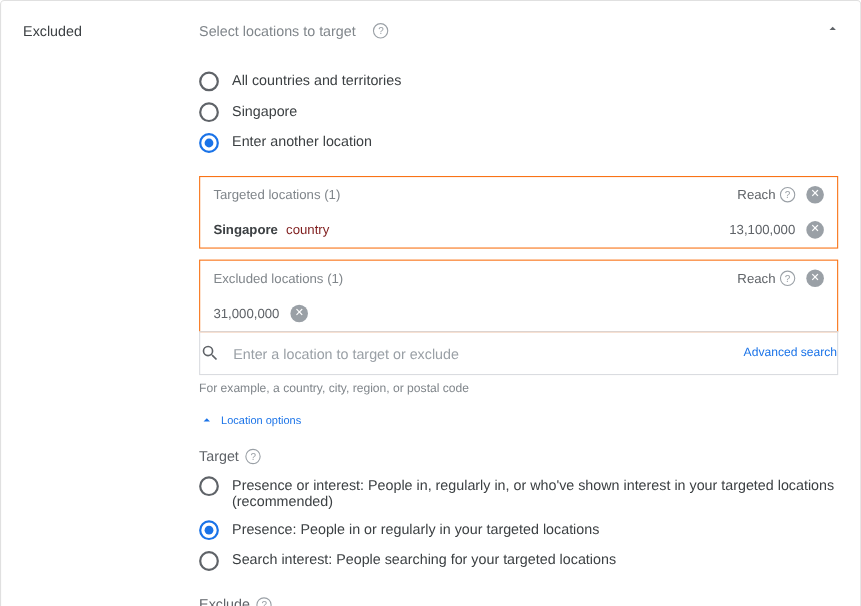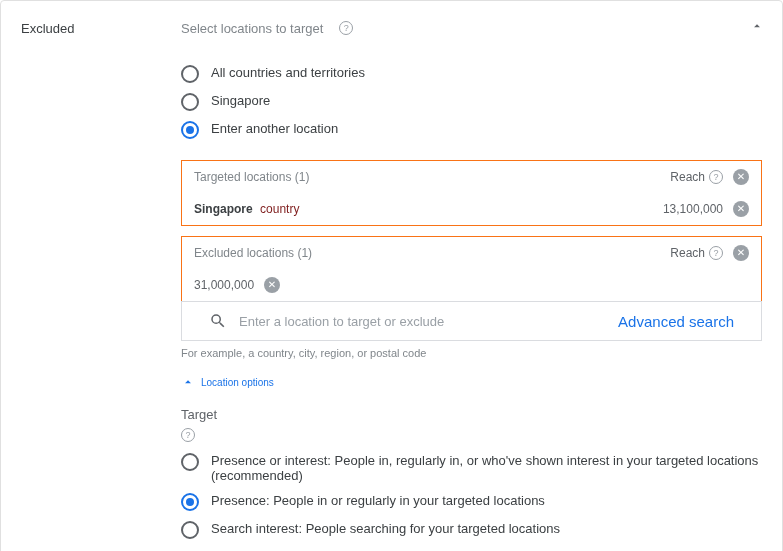--- a/index.html
+++ b/index.html
@@ -116,34 +116,34 @@
     color: #fff;
     font-size: 10px;
     line-height: 1;
     cursor: pointer;
   }
   .search-row {
     display: flex;
     align-items: center;
     border: 1px solid #dadce0;
     border-top: none;
-    padding: 10px 27px;
+    padding: 10px 0;
     gap: 12px;
   }
   .search-row input {
     border: none;
     outline: none;
     flex: 1;
     font-size: 13px;
     color: #3c4043;
   }
   .search-row input::placeholder { color: #9aa0a6; }
   .adv-link {
     color: #1a73e8;
-    font-size: 15px;
+    font-size: 11px;
     cursor: pointer;
     white-space: nowrap;
   }
   .hint {
     color: #80868b;
     font-size: 11px;
     margin-top: 6px;
   }
   .loc-options {
     display: flex;
@@ -152,25 +152,24 @@
     color: #1a73e8;
     font-size: 10px;
     margin-top: 16px;
     cursor: pointer;
   }
   .chev { display: inline-flex; }
   .sub-section-title {
     color: #5f6368;
     font-size: 13px;
     display: flex;
-    align-items: flex-start;
+    align-items: flex-end;
     gap: 6px;
     margin-top: 18px;
     margin-bottom: 6px;
-    flex-direction: column;
   }
   svg { display: block; }
 </style>
 </head>
 <body>
 
 <div class="card">
   <span class="collapse-btn">
     <span class="chev">
       <svg width="14" height="14" viewBox="0 0 24 24">

